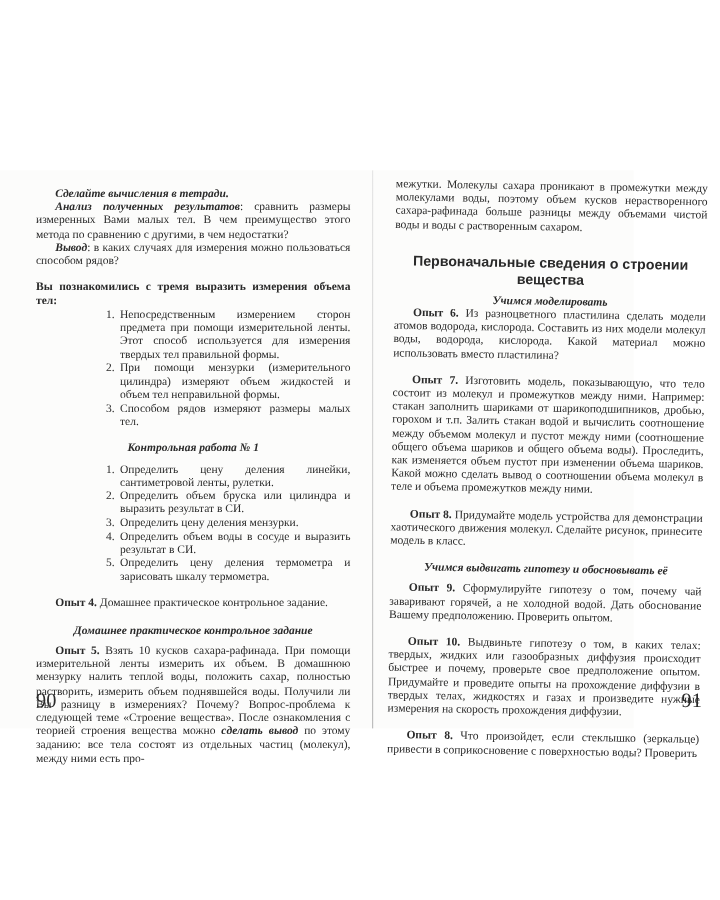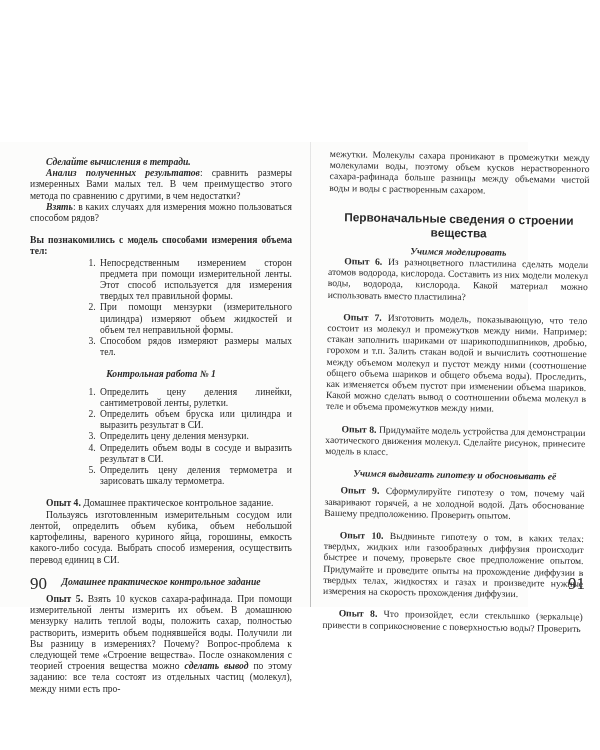--- a/index.html
+++ b/index.html
@@ -38,41 +38,40 @@
     .pagenum.right { left: 568px; top: 432px; }
   </style>
 </head>
 <body>
 
 <div class="spread">
 
   <div class="page left">
     <p class="ind it">Сделайте вычисления в тетради.</p>
     <p class="ind"><span class="it">Анализ полученных результатов</span><span>: сравнить размеры измеренных Вами малых тел. В чем преимущество этого метода по сравнению с другими, в чем недостатки?</span></p>
-    <p class="ind"><span class="it">Взять</span><span>: в каких случаях для измерения можно пользоваться способом рядов?</span></p>
+    <p class="ind"><span class="it">Вывод</span><span>: в каких случаях для измерения можно пользоваться способом рядов?</span></p>
     <div class="gap"></div>
-    <p class="b">Вы познакомились с модель способами измерения объема тел:</p>
+    <p class="b">Вы познакомились с тремя выразить измерения объема тел:</p>
     <ol>
       <li>Непосредственным измерением сторон предмета при помощи измерительной ленты. Этот способ используется для измерения твердых тел правильной формы.</li>
       <li>При помощи мензурки (измерительного цилиндра) измеряют объем жидкостей и объем тел неправильной формы.</li>
       <li>Способом рядов измеряют размеры малых тел.</li>
     </ol>
     <div class="gap"></div>
     <p class="center-it">Контрольная работа № 1</p>
     <div class="gap-s"></div>
     <ol>
       <li>Определить цену деления линейки, сантиметровой ленты, рулетки.</li>
       <li>Определить объем бруска или цилиндра и выразить результат в СИ.</li>
       <li>Определить цену деления мензурки.</li>
       <li>Определить объем воды в сосуде и выразить результат в СИ.</li>
       <li>Определить цену деления термометра и зарисовать шкалу термометра.</li>
     </ol>
     <div class="gap"></div>
     <p class="ind"><span class="b">Опыт 4.</span><span> Домашнее практическое контрольное задание.</span></p>
-    <p class="ind">Пользуясь изготовленным измерительным сосудом или лентой, определить объем кубика, объем небольшой картофелины, вареного куриного яйца, горошины, емкость какого-либо сосуда. Выбрать способ измерения, осуществить перевод единиц в СИ.</p>
     <div class="gap"></div>
     <p class="center-it">Домашнее практическое контрольное задание</p>
     <div class="gap-s"></div>
     <p class="ind"><span class="b">Опыт 5.</span><span> Взять 10 кусков сахара-рафинада. При помощи измерительной ленты измерить их объем. В домашнюю мензурку налить теплой воды, положить сахар, полностью растворить, измерить объем поднявшейся воды. Получили ли Вы разницу в измерениях? Почему? Вопрос-проблема к следующей теме «Строение вещества». После ознакомления с теорией строения вещества можно </span><span class="it">сделать вывод</span><span> по этому заданию: все тела состоят из отдельных частиц (молекул), между ними есть про-</span></p>
   </div>
   <div class="pagenum left">90</div>
 
   <div class="page right">
     <p>межутки. Молекулы сахара проникают в промежутки между молекулами воды, поэтому объем кусков нерастворенного сахара-рафинада больше разницы между объемами чистой воды и воды с растворенным сахаром.</p>
     <div class="gap"></div>

